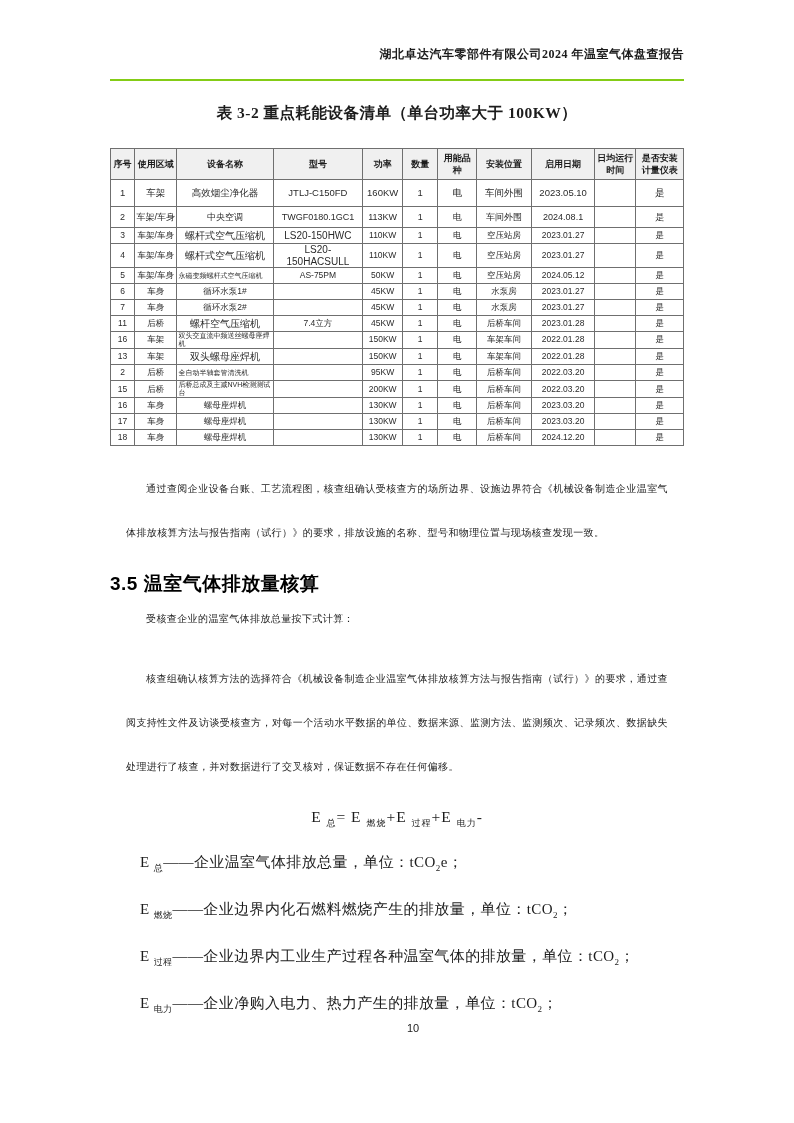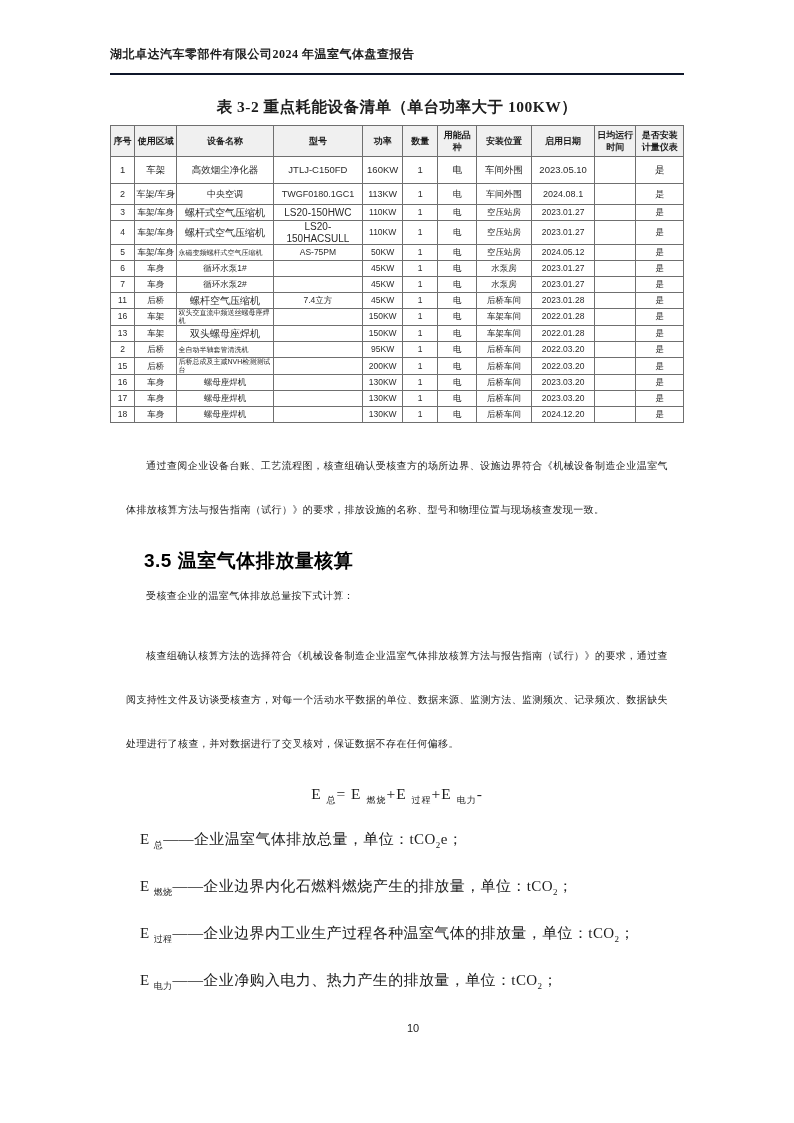--- a/index.html
+++ b/index.html
@@ -5,30 +5,30 @@
   html,body{margin:0;padding:0;}
   body{
     width:794px;height:1123px;background:#ffffff;position:relative;
     font-family:"Liberation Serif","DejaVu Serif",serif;color:#1c1c1c;
     overflow:hidden;
   }
   .content{margin:0 110px;width:574px;}
 
   
   .page-header{
-    padding-top:46px;display:flex;justify-content:flex-start;align-items:flex-end;
-    border-bottom:2px solid #0f172a;padding-bottom:10px;
+    padding-top:46px;display:flex;justify-content:flex-end;align-items:flex-end;
+    border-bottom:2px solid #84cc16;padding-bottom:16px;
   }
   .page-header .hdr-text{font-size:12px;font-weight:bold;letter-spacing:.5px;}
 
   
   .table-title{margin-top:22px;text-align:center;font-size:15.5px;font-weight:600;letter-spacing:.5px;}
 
   
-  table.equip{width:100%;margin-top:7px;border-collapse:collapse;table-layout:fixed;}
+  table.equip{width:100%;margin-top:24px;border-collapse:collapse;table-layout:fixed;}
   table.equip th,table.equip td{border:1px solid #6f6f6f;overflow:hidden;}
   table.equip th{
     background:#f0f0f0;font-weight:bold;font-size:9px;line-height:1.35;
     padding:3px 1px;text-align:center;font-family:"Liberation Sans",sans-serif;
   }
   table.equip td{
     text-align:center;font-size:8.5px;height:15px;padding:0 1px;line-height:1.15;
     font-family:"Liberation Sans",sans-serif;color:#2a2a2a;
   }
   table.equip tbody tr:nth-child(1) td{height:26px;font-size:9.5px;}
@@ -40,21 +40,21 @@
   .para{
     font-size:10px;line-height:44px;text-align:justify;text-indent:2em;
     letter-spacing:.4px;margin:16px;
   }
   .para.p1{margin-top:21px;}
   .para.p2{margin-top:16px;}
   .para.p3{margin-top:0;}
 
   .section-heading{
     margin-top:16px;font-family:"Liberation Sans",sans-serif;font-weight:700;
-    font-size:19px;color:#000;letter-spacing:.5px;margin-left:34px;
+    font-size:19px;color:#000;letter-spacing:.5px;
   }
 
   .formula{
     margin-top:14px;text-align:center;font-size:15.5px;letter-spacing:1px;line-height:24px;
   }
   sub{font-size:9px;line-height:0;}
 
   .definitions{margin-top:18px;}
   .def-line{
     font-size:15px;line-height:30px;margin:0 0 17px 2em;letter-spacing:.4px;

